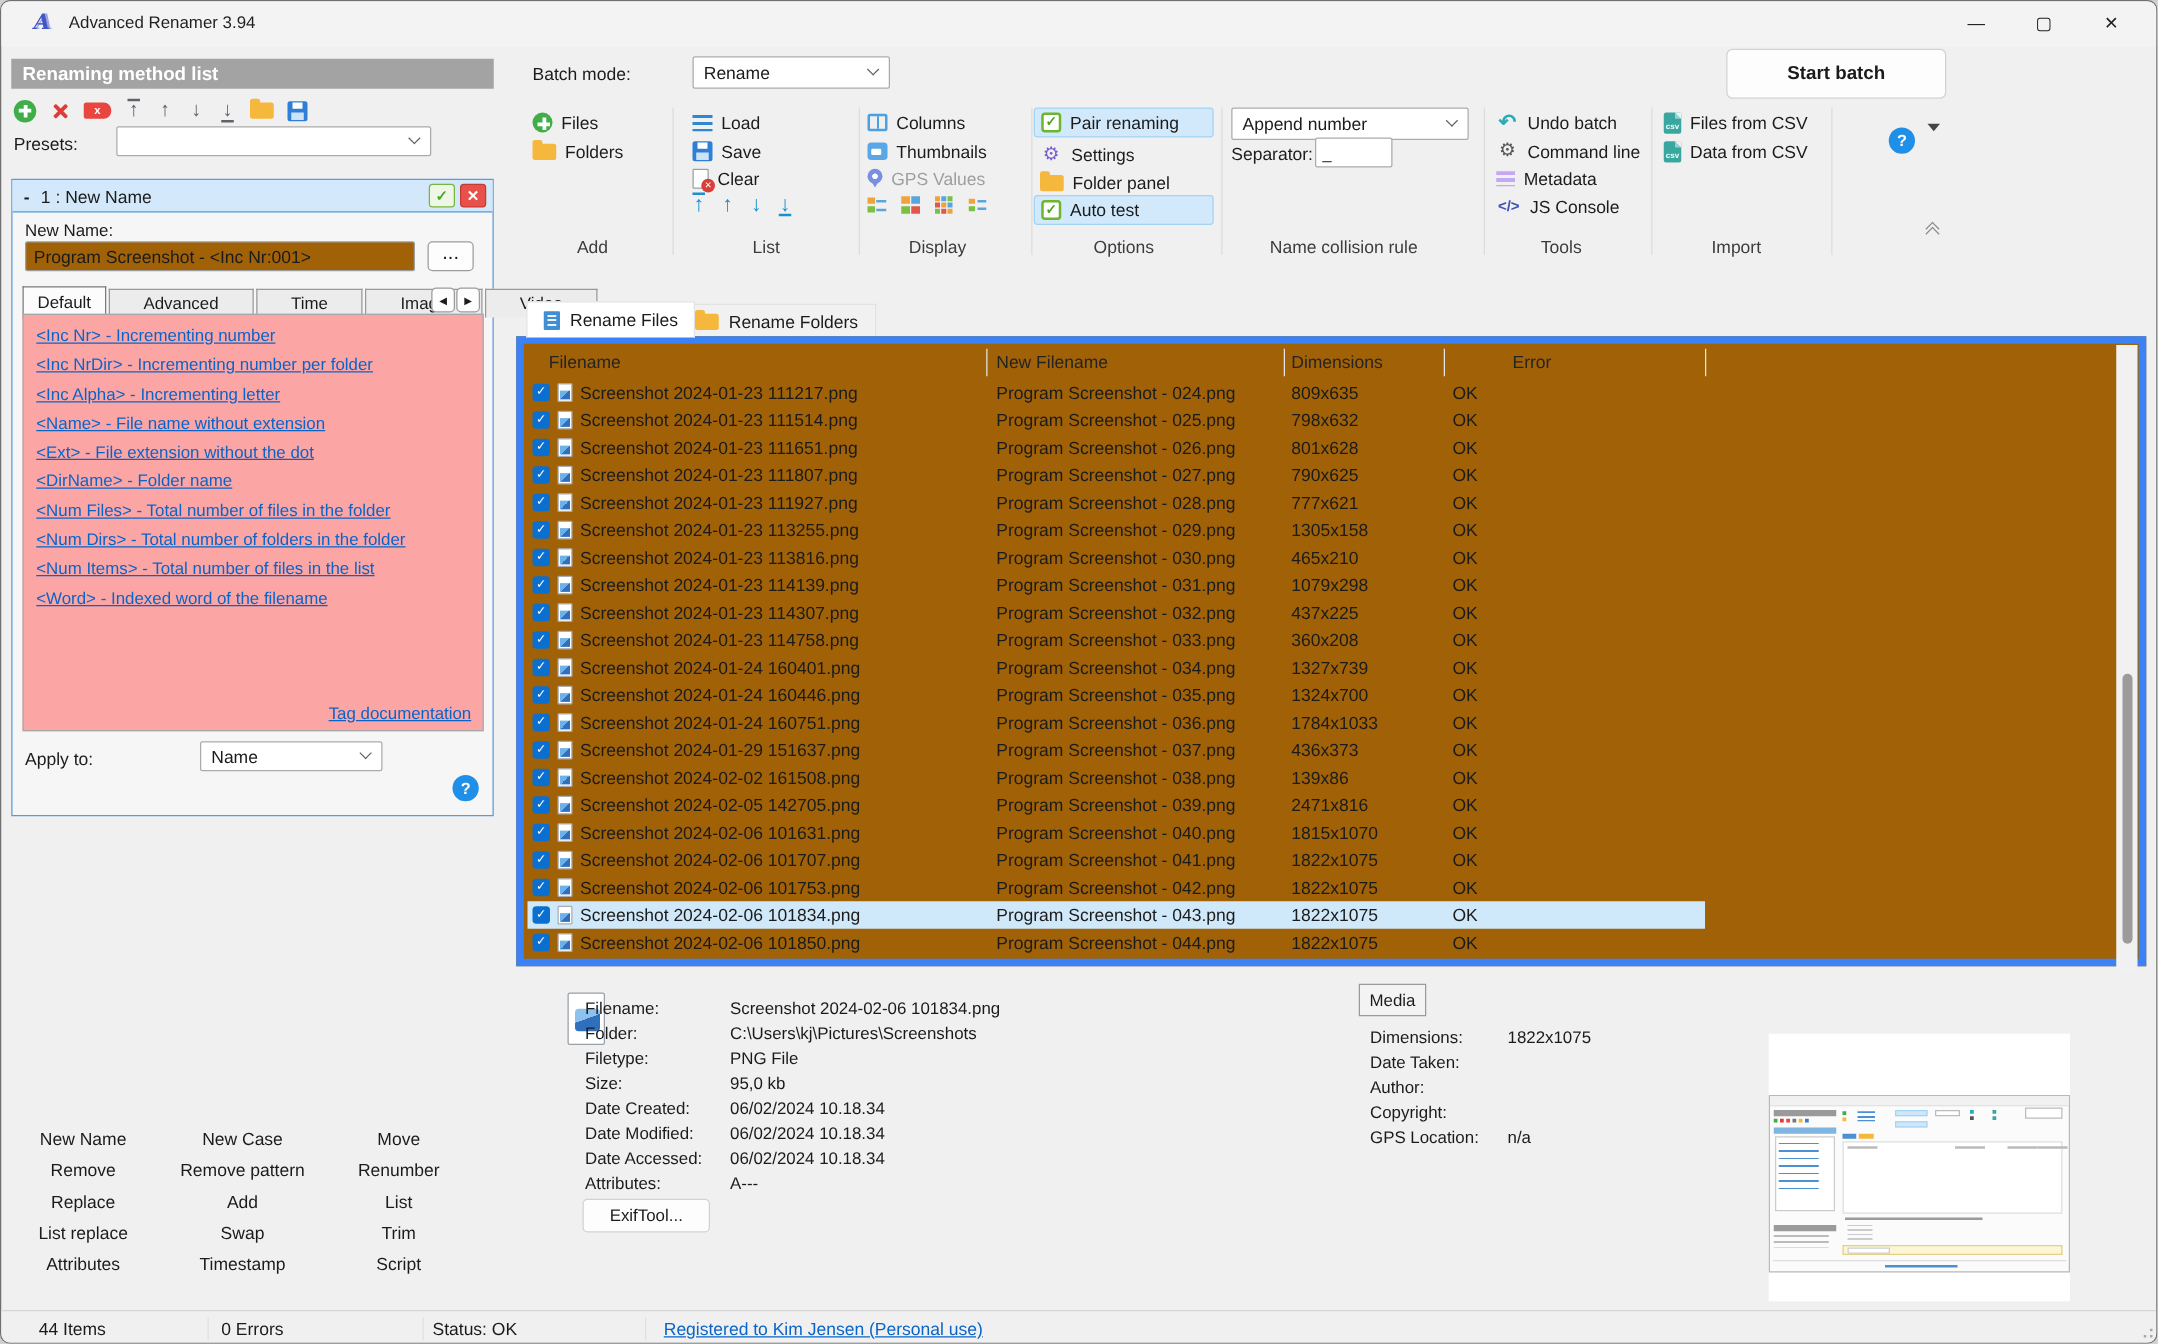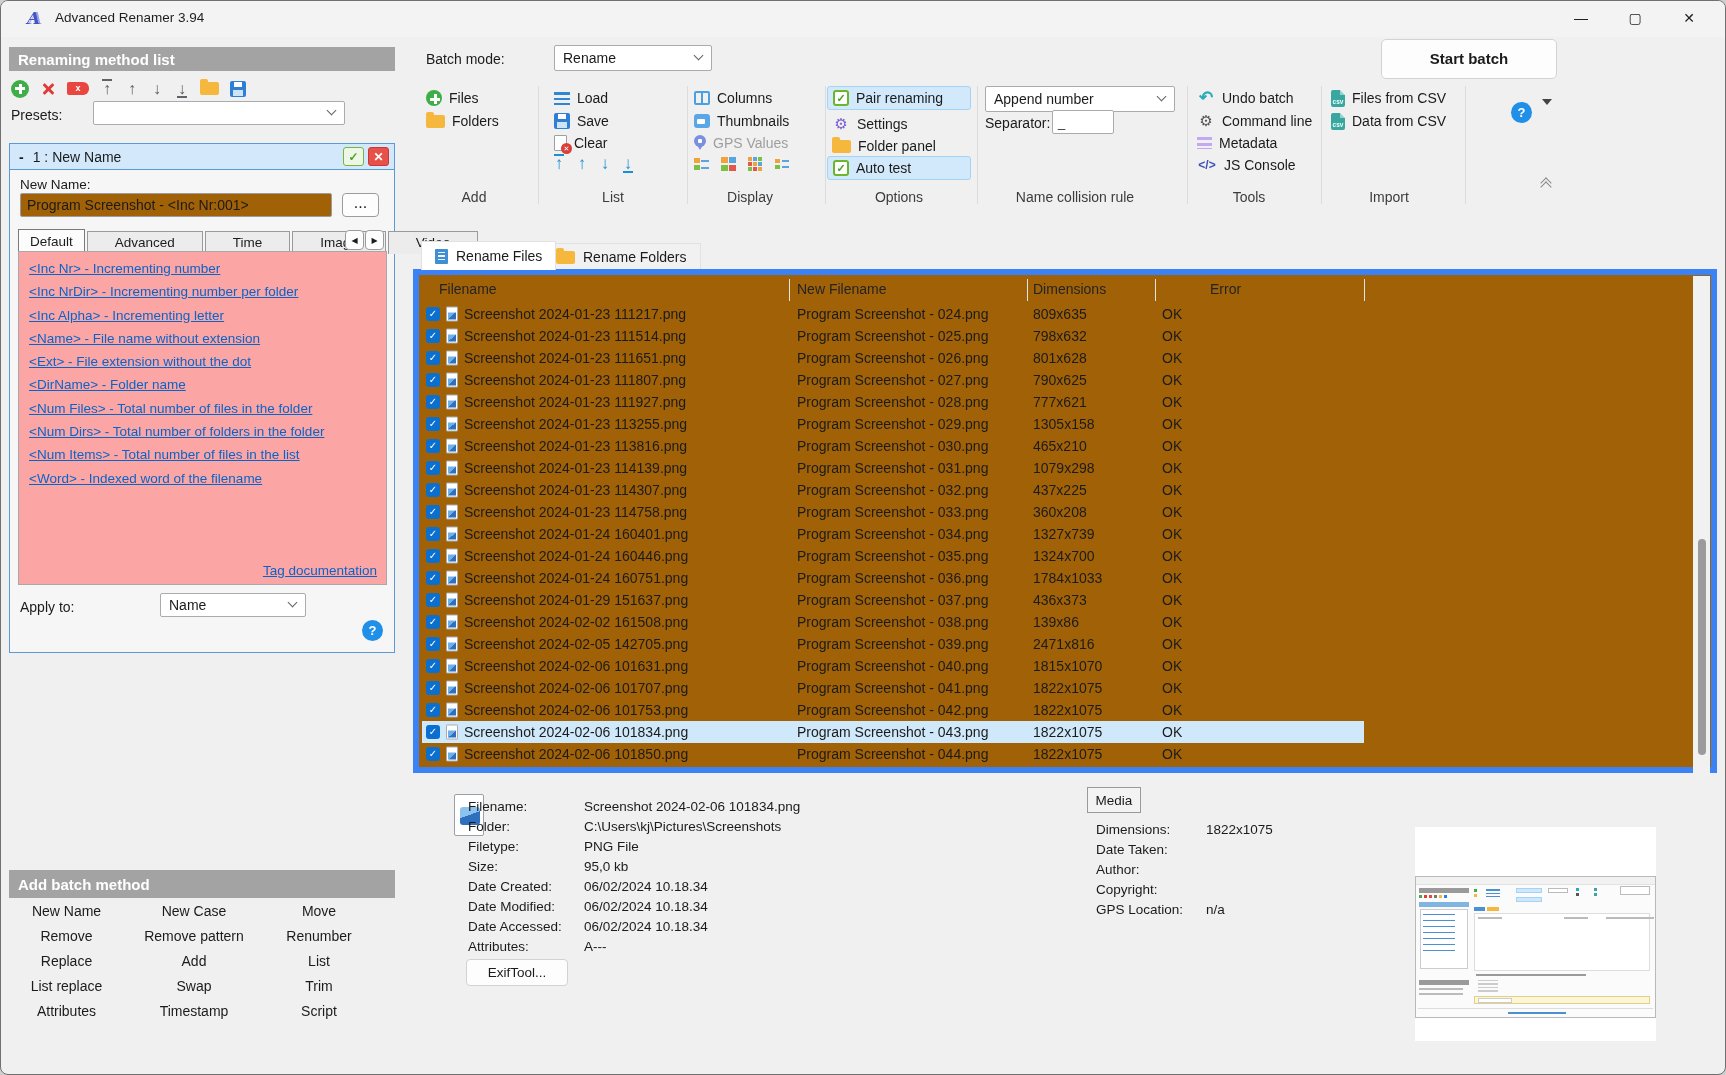--- a/index.html
+++ b/index.html
@@ -235,21 +235,20 @@
 
     <span class="abs txt" style="left:10px; top:455px;">Apply to:</span>
     <div class="select" style="left:150px; top:449px; width:146px; height:24px;">
       <span>Name</span>
       <span class="caret"></span>
     </div>
     <span class="ic ic-help abs" style="left:352px; top:476px;">?</span>
   </div>
 
   
-  <div class="sect-header" style="left:8px; top:869px; width:386px; height:28px;">Add batch method</div>
   <div class="mgrid" id="mgrid">
       <span>New Name</span>
       <span>New Case</span>
       <span>Move</span>
       <span>Remove</span>
       <span>Remove pattern</span>
       <span>Renumber</span>
       <span>Replace</span>
       <span>Add</span>
       <span>List</span>
@@ -672,14 +671,24 @@
       <div style="left:60px;top:97px;width:110px;height:2px;background:#9a9a9a;"></div>
       <div style="left:62px;top:103px;width:20px;height:12px;background:repeating-linear-gradient(#ccc 0 1.2px, transparent 1.2px 3.5px);"></div>
       <div style="left:58px;top:119px;width:176px;height:8px;background:#fdf6d4;border:1px solid #e0d08a;"></div>
       <div style="left:62px;top:120.5px;width:34px;height:5px;background:#fff;border:1px solid #ccc;"></div>
       <div style="left:2px;top:131px;width:235px;height:1px;background:#ddd;"></div>
       <div style="left:92px;top:135px;width:58px;height:1.5px;background:#4a90d2;"></div>
     </div>
   </div>
 
   
+  <div class="statusbar">
+    <span class="abs txt" style="left:30px; top:6px;">44 Items</span>
+    <span class="sbsep" style="left:165px;"></span>
+    <span class="abs txt" style="left:176px; top:6px;">0 Errors</span>
+    <span class="sbsep" style="left:337px;"></span>
+    <span class="abs txt" style="left:345px; top:6px;">Status: OK</span>
+    <span class="sbsep" style="left:515px;"></span>
+    <span class="abs txt link" style="left:530px; top:6px;">Registered to Kim Jensen (Personal use)</span>
+    <span class="grip"></span>
+  </div>
 
 </div>
 
 </body></html>

